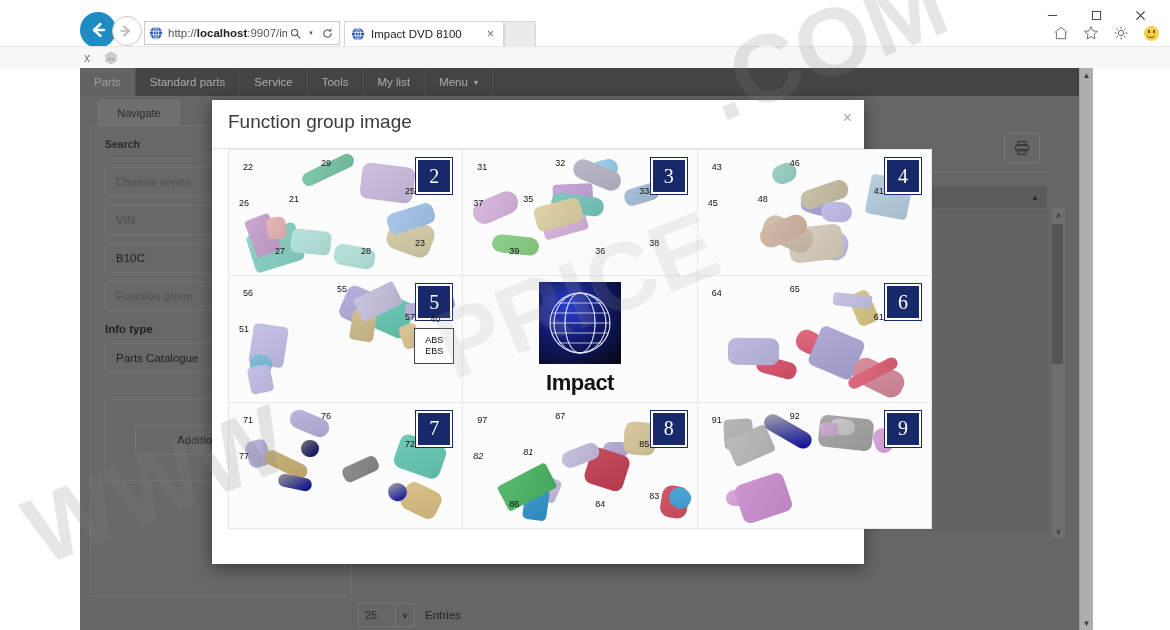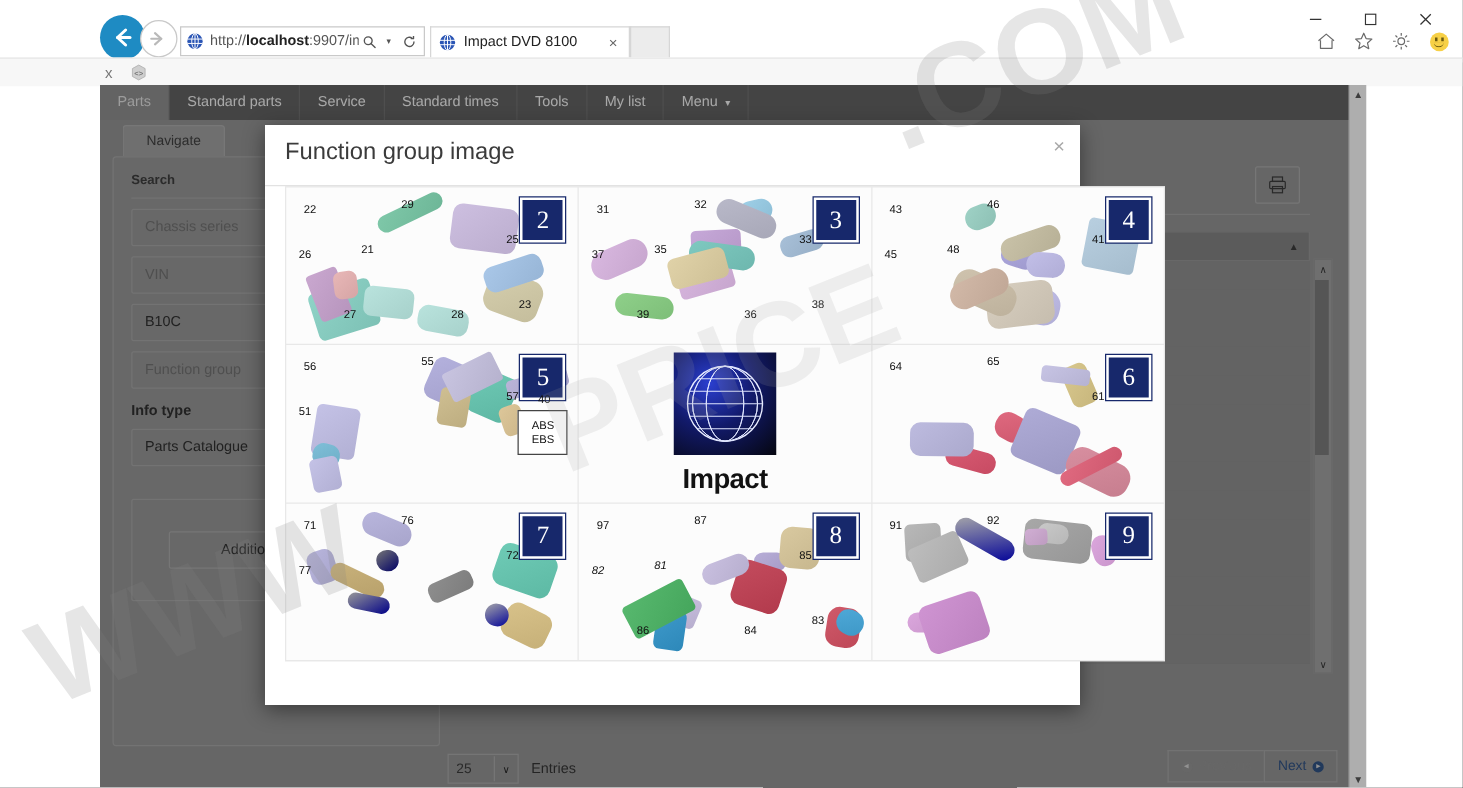--- a/index.html
+++ b/index.html
@@ -262,23 +262,20 @@
       <div class="mi active">
           <span>Parts</span>
         </div>
       <div class="mi">
           <span>Standard parts</span>
         </div>
       <div class="mi">
           <span>Service</span>
         </div>
       <div class="mi">
-          <span>Standard times</span>
-        </div>
-      <div class="mi">
           <span>Tools</span>
         </div>
       <div class="mi">
           <span>My list</span>
         </div>
       <div class="mi">
           <span>Menu</span>
           <span class="caret">▾</span>
         </div>
     </div>
@@ -339,30 +336,20 @@
       </div>
 
       <div class="footbar">
         <div class="entries-sel">
           <div class="val">25</div>
           <div class="arrow">∨</div>
         </div>
         <div class="entries-lbl">Entries</div>
       </div>
 
-      <div class="pager">
-        <div class="pbtn prev">
-          <span class="dot"></span>
-          <span>Previous</span>
-        </div>
-        <div class="pbtn next">
-          <span>Next</span>
-          <span class="dot"></span>
-        </div>
-      </div>
 
     </div>
 
     <div class="page-scroll">
       <div class="arw">▲</div>
       <div class="arw bot">▼</div>
     </div>
   </div>
 
   <div class="overlay"></div>

